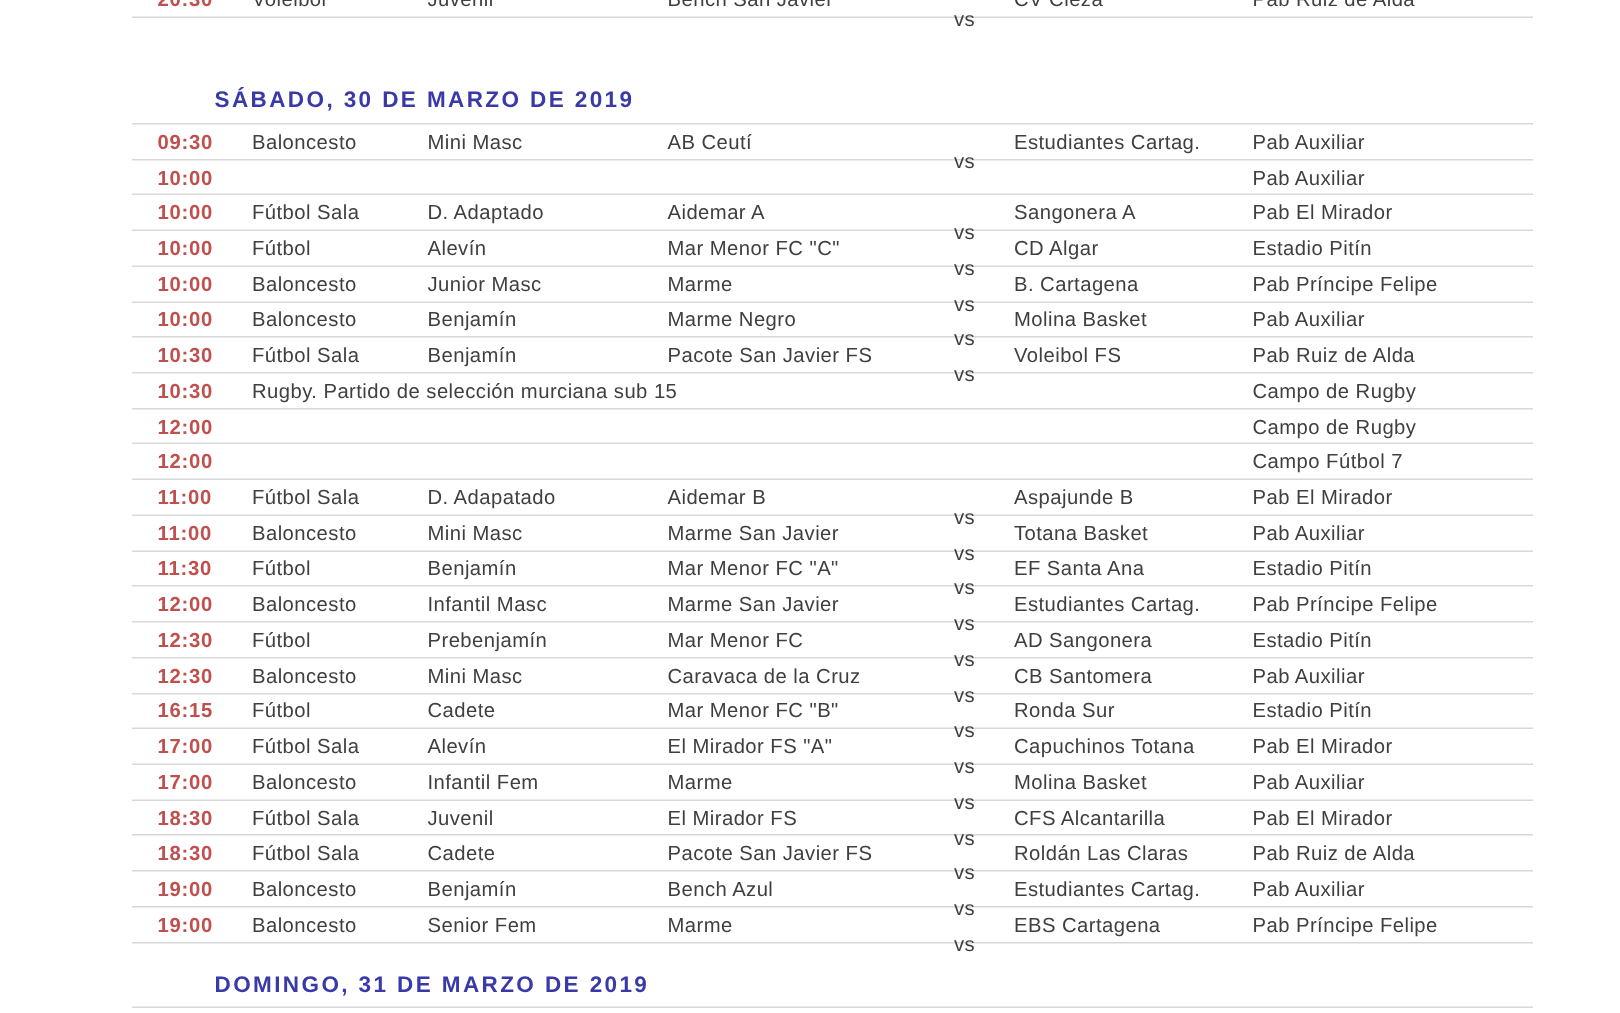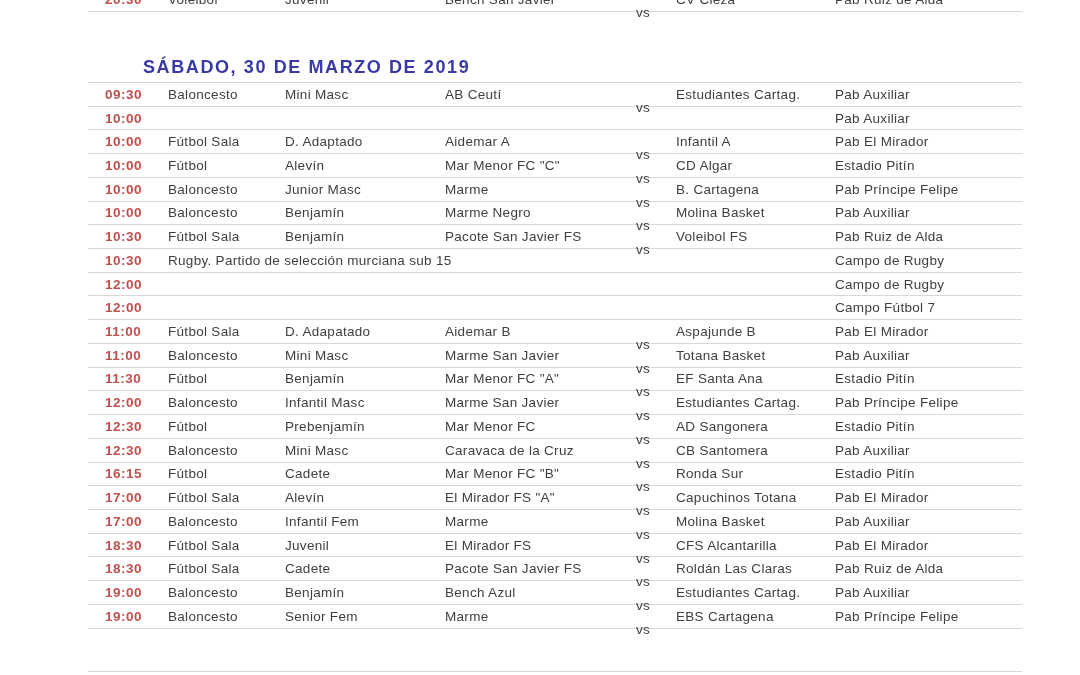--- a/index.html
+++ b/index.html
@@ -59,21 +59,21 @@
   .cell.team1   { left: 357px; }
   .cell.vs      { left: 548px; margin-top: 13px; }
   .cell.team2   { left: 588px; }
   .cell.venue   { left: 747px; }
   .cell.description { left: 80px; }
   .date-header {
     position: absolute;
     left: 143px;
     height: 18px;
     line-height: 18px;
-    font-size: 18px;
+    font-size: 15px;
     font-weight: 700;
     letter-spacing: 1.6px;
     color: var(--header-blue);
     white-space: nowrap;
   }
   #saturday-header { top: 58px; }
   #sunday-header   { top: 648px; }
   .table-top-line {
     position: absolute;
     left: 88px;
@@ -117,21 +117,21 @@
     <span class="cell time">10:00</span>
     <span class="cell venue">Pab Auxiliar</span>
   </div>
 
   <div class="row">
     <span class="cell time">10:00</span>
     <span class="cell sport">Fútbol Sala</span>
     <span class="cell category">D. Adaptado</span>
     <span class="cell team1">Aidemar A</span>
     <span class="cell vs">vs</span>
-    <span class="cell team2">Infantil A</span>
+    <span class="cell team2">Sangonera A</span>
     <span class="cell venue">Pab El Mirador</span>
   </div>
 
   <div class="row">
     <span class="cell time">10:00</span>
     <span class="cell sport">Fútbol</span>
     <span class="cell category">Alevín</span>
     <span class="cell team1">Mar Menor FC "C"</span>
     <span class="cell vs">vs</span>
     <span class="cell team2">CD Algar</span>
@@ -308,16 +308,17 @@
     <span class="cell time">19:00</span>
     <span class="cell sport">Baloncesto</span>
     <span class="cell category">Senior Fem</span>
     <span class="cell team1">Marme</span>
     <span class="cell vs">vs</span>
     <span class="cell team2">EBS Cartagena</span>
     <span class="cell venue">Pab Príncipe Felipe</span>
   </div>
 </div>
 
+  <div class="date-header" id="sunday-header">DOMINGO, 31 DE MARZO DE 2019</div>
 
   <div class="table-top-line"></div>
 
 </div>
 
 </body></html>

